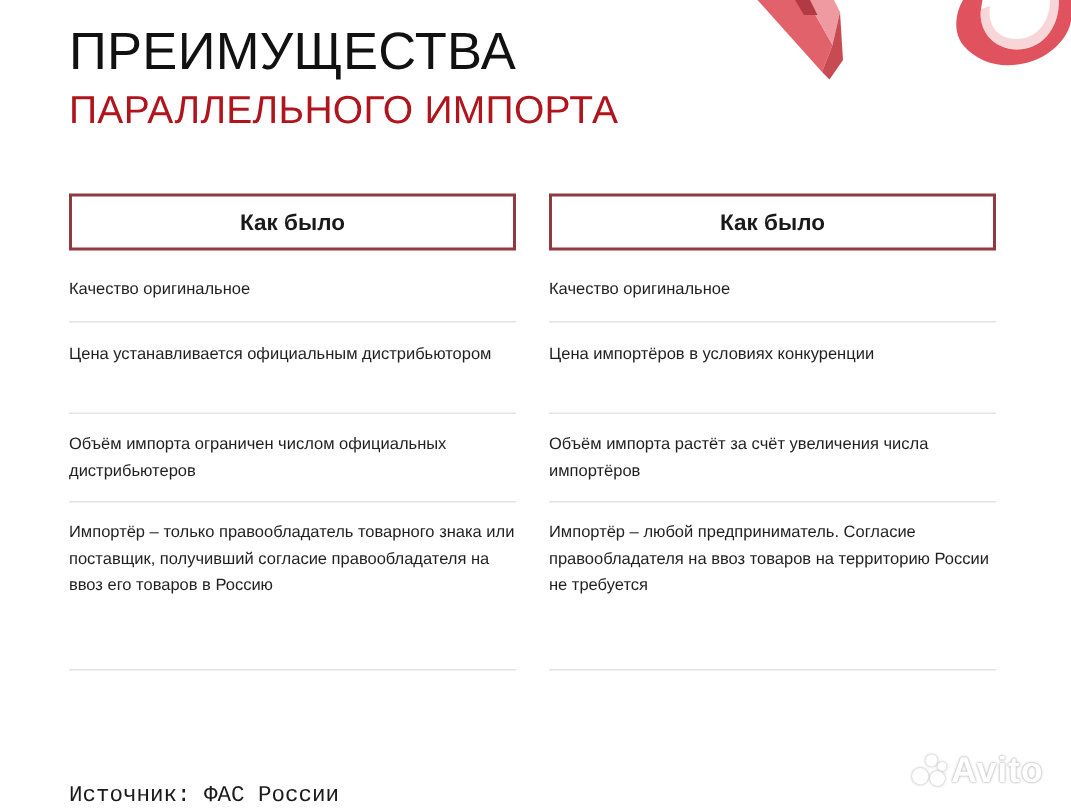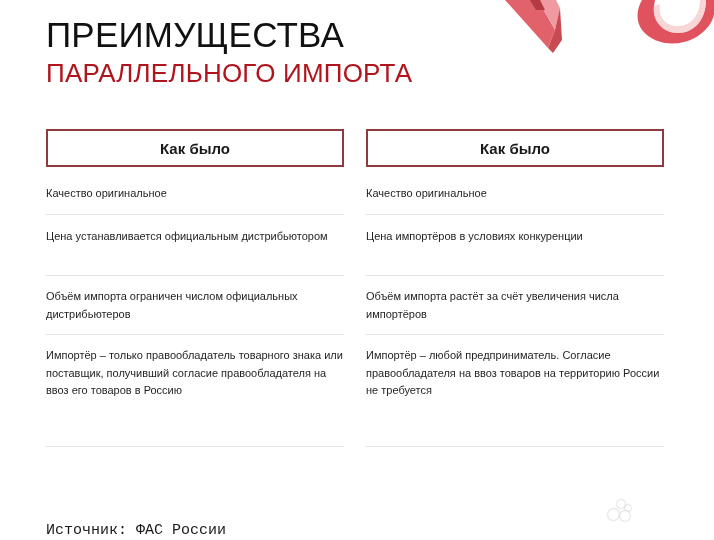--- a/index.html
+++ b/index.html
@@ -87,13 +87,14 @@
 
 <div class="source">Источник: ФАС России</div>
 
 <div class="watermark">
   <div class="wm-dots">
     <span style="left:9px; top:0px; width:8px; height:8px;"></span>
     <span style="left:17px; top:5px; width:6px; height:6px;"></span>
     <span style="left:0px; top:9px; width:11px; height:11px;"></span>
     <span style="left:12px; top:11px; width:10px; height:10px;"></span>
   </div>
+  <span>Avito</span>
 </div>
 
 </body></html>

